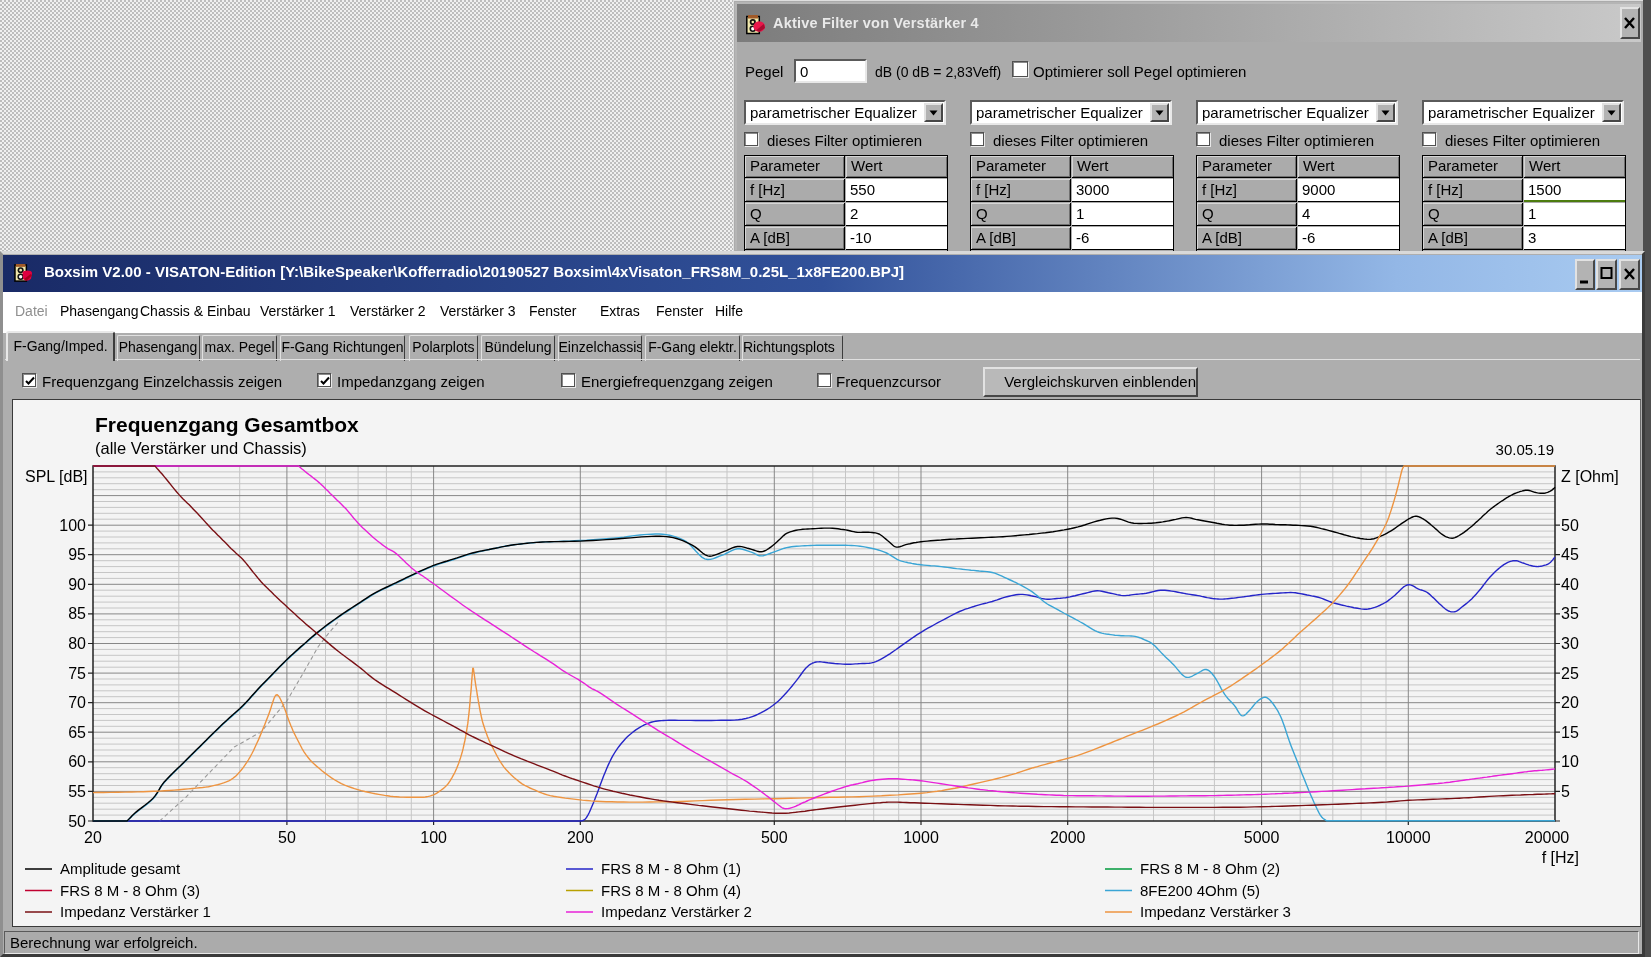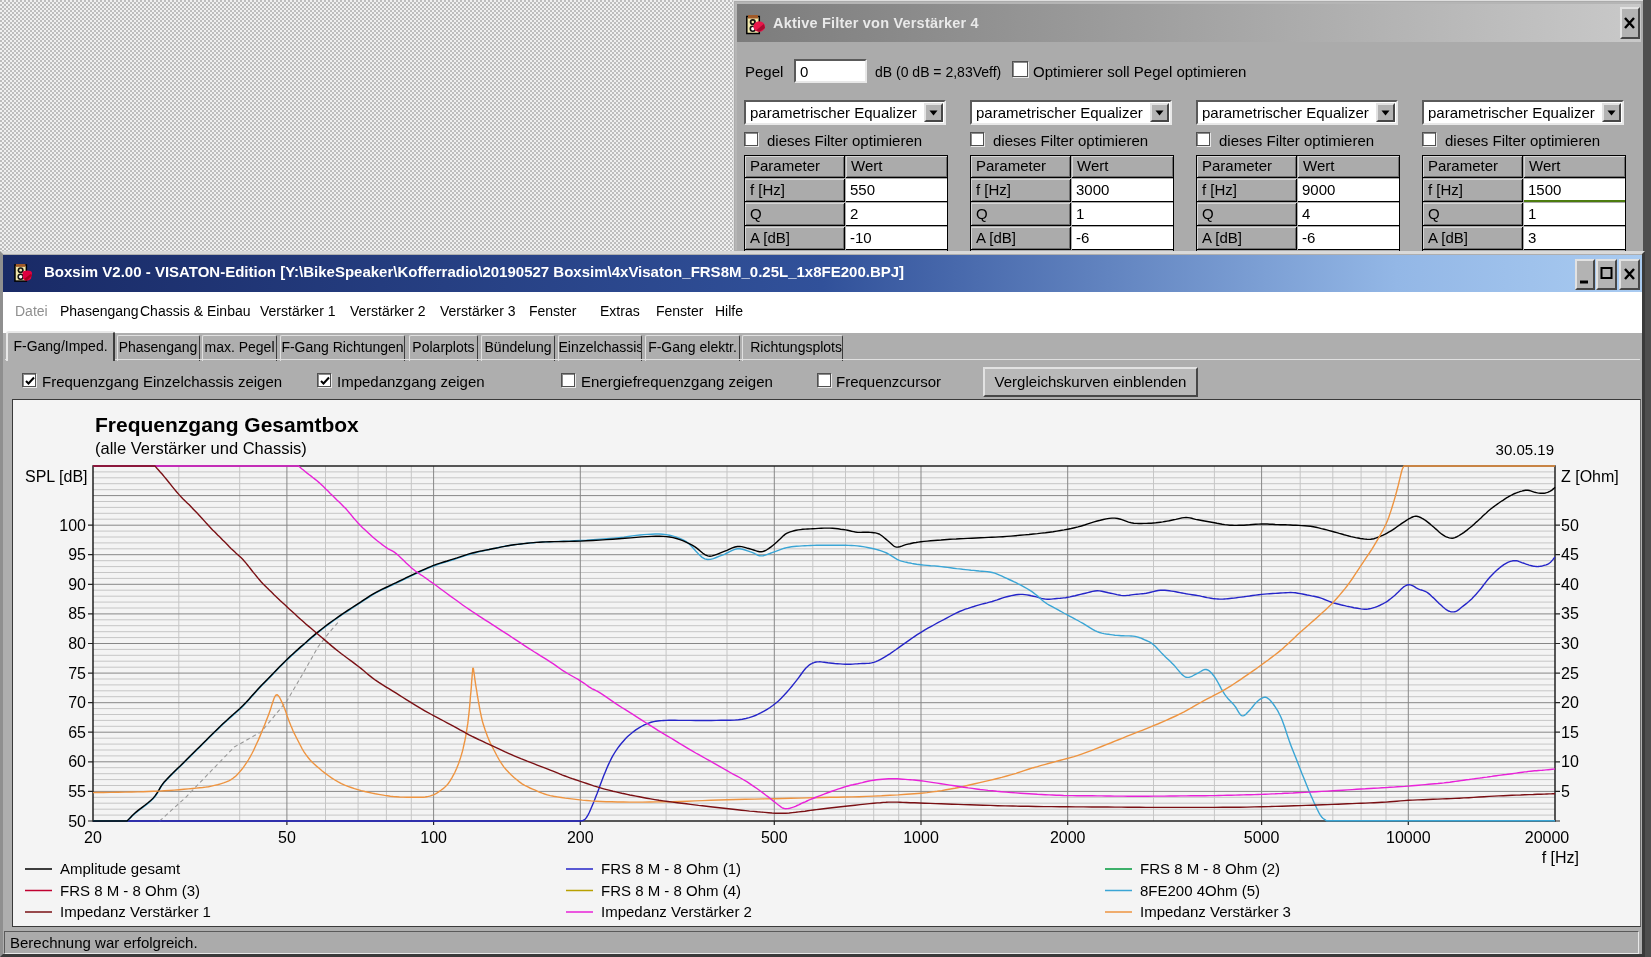--- a/index.html
+++ b/index.html
@@ -242,40 +242,40 @@
  </div>
 
 <div class="abs" style="left:3px;top:77px;width:109px;height:30px;background:#aeaeae;border-top:2px solid #e8e8e8;border-left:2px solid #e8e8e8;border-right:2px solid #3c3c3c;border-radius:3px 3px 0 0;z-index:5;text-align:center;font-size:14px;padding-top:5px">F-Gang/Imped.</div>
     <div class="abs" style="left:113.5px;top:81px;width:83px;height:26px;background:#aeaeae;border-top:1.5px solid #e0e0e0;border-left:1.5px solid #e0e0e0;border-right:1.5px solid #3c3c3c;border-radius:2px 2px 0 0;text-align:center;font-size:14px;padding-top:3px;white-space:nowrap;overflow:hidden">Phasengang</div>
     <div class="abs" style="left:199px;top:81px;width:75px;height:26px;background:#aeaeae;border-top:1.5px solid #e0e0e0;border-left:1.5px solid #e0e0e0;border-right:1.5px solid #3c3c3c;border-radius:2px 2px 0 0;text-align:center;font-size:14px;padding-top:3px;white-space:nowrap;overflow:hidden">max. Pegel</div>
     <div class="abs" style="left:277px;top:81px;width:125px;height:26px;background:#aeaeae;border-top:1.5px solid #e0e0e0;border-left:1.5px solid #e0e0e0;border-right:1.5px solid #3c3c3c;border-radius:2px 2px 0 0;text-align:center;font-size:14px;padding-top:3px;white-space:nowrap;overflow:hidden">F-Gang Richtungen</div>
     <div class="abs" style="left:406px;top:81px;width:69px;height:26px;background:#aeaeae;border-top:1.5px solid #e0e0e0;border-left:1.5px solid #e0e0e0;border-right:1.5px solid #3c3c3c;border-radius:2px 2px 0 0;text-align:center;font-size:14px;padding-top:3px;white-space:nowrap;overflow:hidden">Polarplots</div>
     <div class="abs" style="left:478px;top:81px;width:74px;height:26px;background:#aeaeae;border-top:1.5px solid #e0e0e0;border-left:1.5px solid #e0e0e0;border-right:1.5px solid #3c3c3c;border-radius:2px 2px 0 0;text-align:center;font-size:14px;padding-top:3px;white-space:nowrap;overflow:hidden">Bündelung</div>
     <div class="abs" style="left:554.5px;top:81px;width:84px;height:26px;background:#aeaeae;border-top:1.5px solid #e0e0e0;border-left:1.5px solid #e0e0e0;border-right:1.5px solid #3c3c3c;border-radius:2px 2px 0 0;text-align:center;font-size:14px;padding-top:3px;white-space:nowrap;overflow:hidden">Einzelchassis</div>
     <div class="abs" style="left:642px;top:81px;width:95px;height:26px;background:#aeaeae;border-top:1.5px solid #e0e0e0;border-left:1.5px solid #e0e0e0;border-right:1.5px solid #3c3c3c;border-radius:2px 2px 0 0;text-align:center;font-size:14px;padding-top:3px;white-space:nowrap;overflow:hidden">F-Gang elektr.</div>
-    <div class="abs" style="left:739px;top:81px;width:101px;height:26px;background:#aeaeae;border-top:1.5px solid #e0e0e0;border-left:1.5px solid #e0e0e0;border-right:1.5px solid #3c3c3c;border-radius:2px 2px 0 0;text-align:right;font-size:14px;padding-top:3px;white-space:nowrap;overflow:hidden">Richtungsplots</div>
+    <div class="abs" style="left:739px;top:81px;width:101px;height:26px;background:#aeaeae;border-top:1.5px solid #e0e0e0;border-left:1.5px solid #e0e0e0;border-right:1.5px solid #3c3c3c;border-radius:2px 2px 0 0;text-align:left;font-size:14px;padding-top:3px;white-space:nowrap;overflow:hidden">Richtungsplots</div>
 
  <div class="abs" style="left:2px;top:105px;width:1635px;height:42px;border-top:1.5px solid #e0e0e0">
    <div class="abs cb" style="left:17px;top:13px">
         <svg width="12" height="12" viewBox="0 0 12 12">
           <path d="M2 6 L4.5 8.5 L10 2.5" stroke="#000" stroke-width="2" fill="none"></path>
         </svg>
       </div>
    <span class="abs t15" style="left:37px;top:13px">Frequenzgang Einzelchassis zeigen</span>
    <div class="abs cb" style="left:312px;top:13px">
         <svg width="12" height="12" viewBox="0 0 12 12">
           <path d="M2 6 L4.5 8.5 L10 2.5" stroke="#000" stroke-width="2" fill="none"></path>
         </svg>
       </div>
    <span class="abs t15" style="left:332px;top:13px">Impedanzgang zeigen</span>
    <div class="abs cb" style="left:556px;top:13px"></div>
    <span class="abs t15" style="left:576px;top:13px">Energiefrequenzgang zeigen</span>
    <div class="abs cb" style="left:812px;top:13px"></div>
    <span class="abs t15" style="left:831px;top:13px">Frequenzcursor</span>
-   <div class="abs raised" style="left:978px;top:7px;width:215px;height:30px;background:#b9b9b9;text-align:center">
+   <div class="abs raised" style="left:978px;top:7px;width:215px;height:30px;background:#b9b9b9;text-align:right">
      <span class="t15" style="line-height:26px">Vergleichskurven einblenden</span>
    </div>
  </div>
 
  <div class="abs" style="left:9px;top:145px;width:1629px;height:528px;background:#ec4899;
  border:1px solid;border-color:#3a3a3a #6a6a6a #3a3a3a #3a3a3a;overflow:hidden">
 <svg width="1631" height="529" viewBox="12 399 1631 529" style="position:absolute;left:0;top:0;font-family:'Liberation Sans',sans-serif">
 <rect x="12" y="399" width="1631" height="529" fill="#f4f4f4"></rect>
 <path d="M92 814.1H1554 M92 808.2H1554 M92 802.2H1554 M92 796.3H1554 M92 784.5H1554 M92 778.6H1554 M92 772.7H1554 M92 766.7H1554 M92 754.9H1554 M92 749.0H1554 M92 743.1H1554 M92 737.2H1554 M92 725.3H1554 M92 719.4H1554 M92 713.5H1554 M92 707.6H1554 M92 695.7H1554 M92 689.8H1554 M92 683.9H1554 M92 678.0H1554 M92 666.2H1554 M92 660.2H1554 M92 654.3H1554 M92 648.4H1554 M92 636.6H1554 M92 630.7H1554 M92 624.7H1554 M92 618.8H1554 M92 607.0H1554 M92 601.1H1554 M92 595.2H1554 M92 589.2H1554 M92 577.4H1554 M92 571.5H1554 M92 565.6H1554 M92 559.7H1554 M92 547.8H1554 M92 541.9H1554 M92 536.0H1554 M92 530.1H1554 M92 518.2H1554 M92 512.3H1554 M92 506.4H1554 M92 500.5H1554 M92 488.7H1554 M92 482.7H1554 M92 476.8H1554 M92 470.9H1554 M177.8 465V820 M238.7 465V820 M324.5 465V820 M357.1 465V820 M385.4 465V820 M410.3 465V820 M665.1 465V820 M726.0 465V820 M811.8 465V820 M844.5 465V820 M872.7 465V820 M897.7 465V820 M1152.5 465V820 M1213.4 465V820 M1299.2 465V820 M1331.8 465V820 M1360.1 465V820 M1385.0 465V820" stroke="#c6c6c6" stroke-width="1" fill="none"></path>
 <path d="M92 790.4H1554 M92 760.8H1554 M92 731.2H1554 M92 701.7H1554 M92 672.1H1554 M92 642.5H1554 M92 612.9H1554 M92 583.3H1554 M92 553.7H1554 M92 524.2H1554 M92 494.6H1554 M285.9 465V820 M432.6 465V820 M579.3 465V820 M773.3 465V820 M920.0 465V820 M1066.7 465V820 M1260.6 465V820 M1407.3 465V820" stroke="#878787" stroke-width="1" fill="none"></path>

